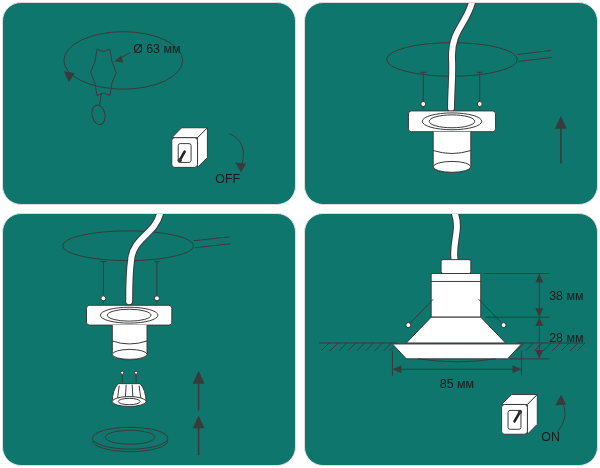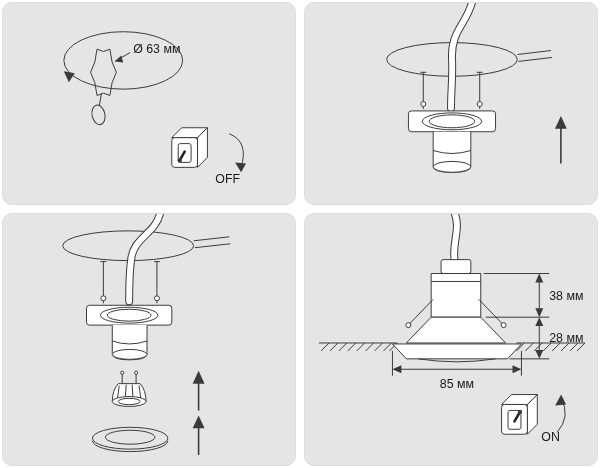--- a/index.html
+++ b/index.html
@@ -1,18 +1,18 @@
 <!DOCTYPE html>
 <html><head>
 <meta charset="utf-8">
 <style>
   html,body{margin:0;padding:0;background:#ffffff;}
   body{width:600px;height:468px;font-family:"Liberation Sans",sans-serif;}
   .grid{display:grid;grid-template-columns:294px 294px;grid-template-rows:203px 253px;gap:8px;padding:2px;box-sizing:border-box;width:600px;height:468px;}
-  .panel{border:1px solid #dcdcdc;border-radius:10px;background:#e5e5e5;overflow:hidden;}
+  .panel{border:1px solid #dcdcdc;border-radius:19px;background:#0f766e;overflow:hidden;}
   .panel svg{display:block;width:100%;height:100%;}
   svg path,svg ellipse,svg rect,svg circle,svg polygon,svg line{fill:none;stroke:#3a3a3a;stroke-width:1;stroke-linejoin:round;}
   svg .wf{fill:#ffffff;}
   svg .fill{fill:#3a3a3a;stroke:none;}
   svg .cable-out{stroke-width:8;stroke:#3a3a3a;stroke-linecap:round;}
   svg .cable-in{stroke-width:6;stroke:#ffffff;stroke-linecap:round;}
   svg .arrow-line{stroke-width:1.6;}
   svg .lever{stroke-width:2.6;stroke:#222222;stroke-linecap:round;}
   svg text{font-family:"Liberation Sans",sans-serif;font-size:12.5px;fill:#1a1a1a;stroke:none;}
   svg text.center{text-anchor:middle;}

